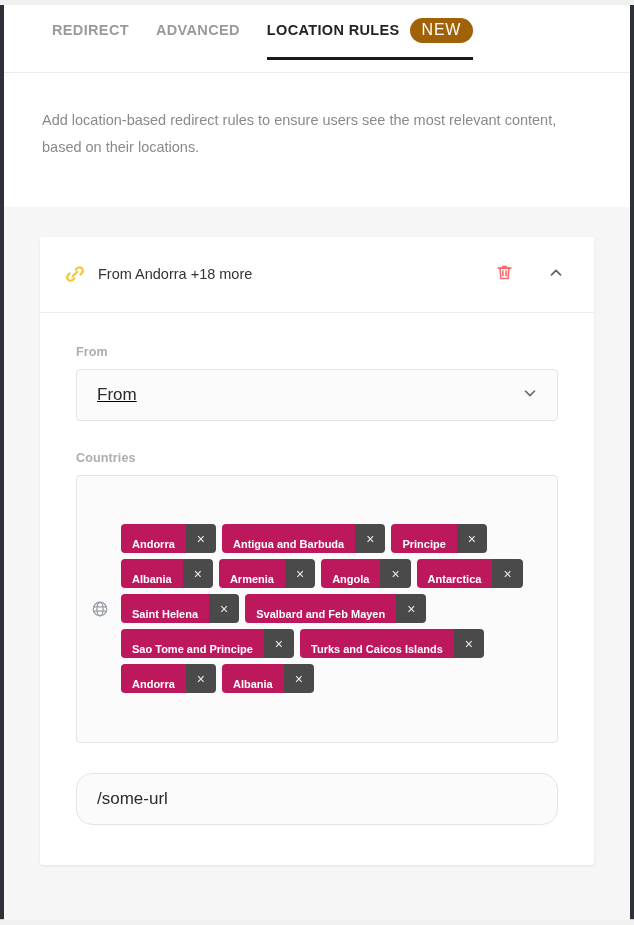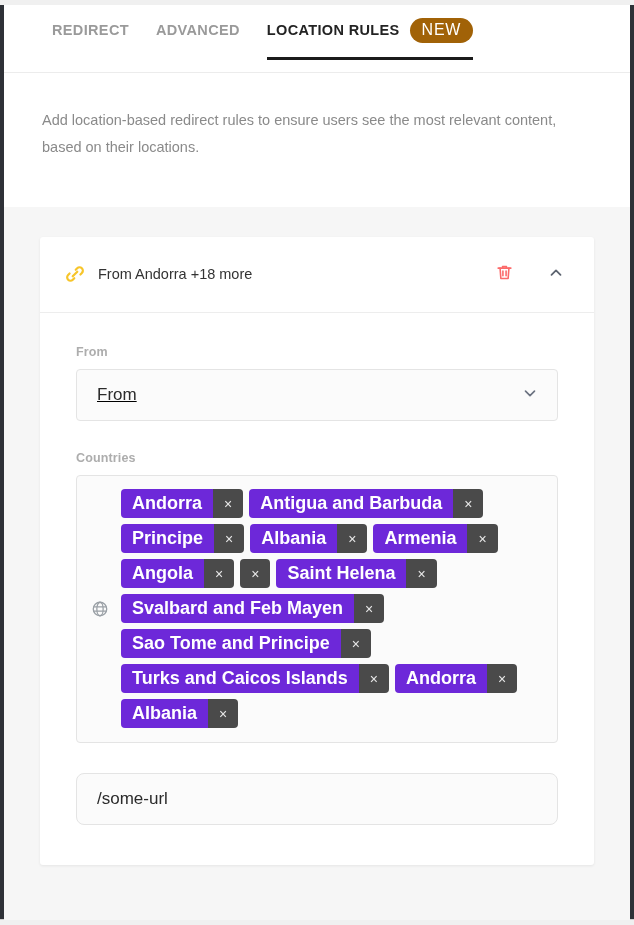--- a/index.html
+++ b/index.html
@@ -214,25 +214,25 @@
   }
   .tag {
     display: inline-flex;
     align-items: stretch;
     border-radius: 4px;
     overflow: hidden;
     height: 29px;
     line-height: 29px;
   }
   .tag-label {
-    background: #6d28d9;
+    background: #be185d;
     color: #ffffff;
-    font-size: 18px;
+    font-size: 11px;
     font-weight: 700;
-    padding: 0 11px;
+    padding: 6px 11px;
     white-space: nowrap;
   }
   .tag-x {
     background: #4a4a4a;
     color: #e9e9e9;
     font-size: 14px;
     padding: 0 11px;
     cursor: pointer;
     display: flex;
     align-items: center;
@@ -241,21 +241,21 @@
     font-family: "Liberation Sans", sans-serif;
   }
 
   
   .text-input {
     width: 100%;
     height: 52px;
     box-sizing: border-box;
     padding: 0 18px 0 20px;
     border: 1px solid #e4e4e4;
-    border-radius: 8px;
+    border-radius: 16px;
     background: #fbfbfb;
     font-size: 17px;
     color: #2b2b2b;
     font-family: "Liberation Sans", sans-serif;
     outline: none;
   }
   .text-input::placeholder { color: #b6b6b6; }
 </style>
 </head>
 <body>
@@ -363,20 +363,21 @@
                   </span>
                   <span class="tag">
                     <span class="tag-label">Armenia</span>
                     <button class="tag-x">×</button>
                   </span>
                   <span class="tag">
                     <span class="tag-label">Angola</span>
                     <button class="tag-x">×</button>
                   </span>
                   <span class="tag">
+                    <span class="tag-label">Antarctica</span>
                     <button class="tag-x">×</button>
                   </span>
                   <span class="tag">
                     <span class="tag-label">Saint Helena</span>
                     <button class="tag-x">×</button>
                   </span>
                   <span class="tag">
                     <span class="tag-label">Svalbard and Feb Mayen</span>
                     <button class="tag-x">×</button>
                   </span>

